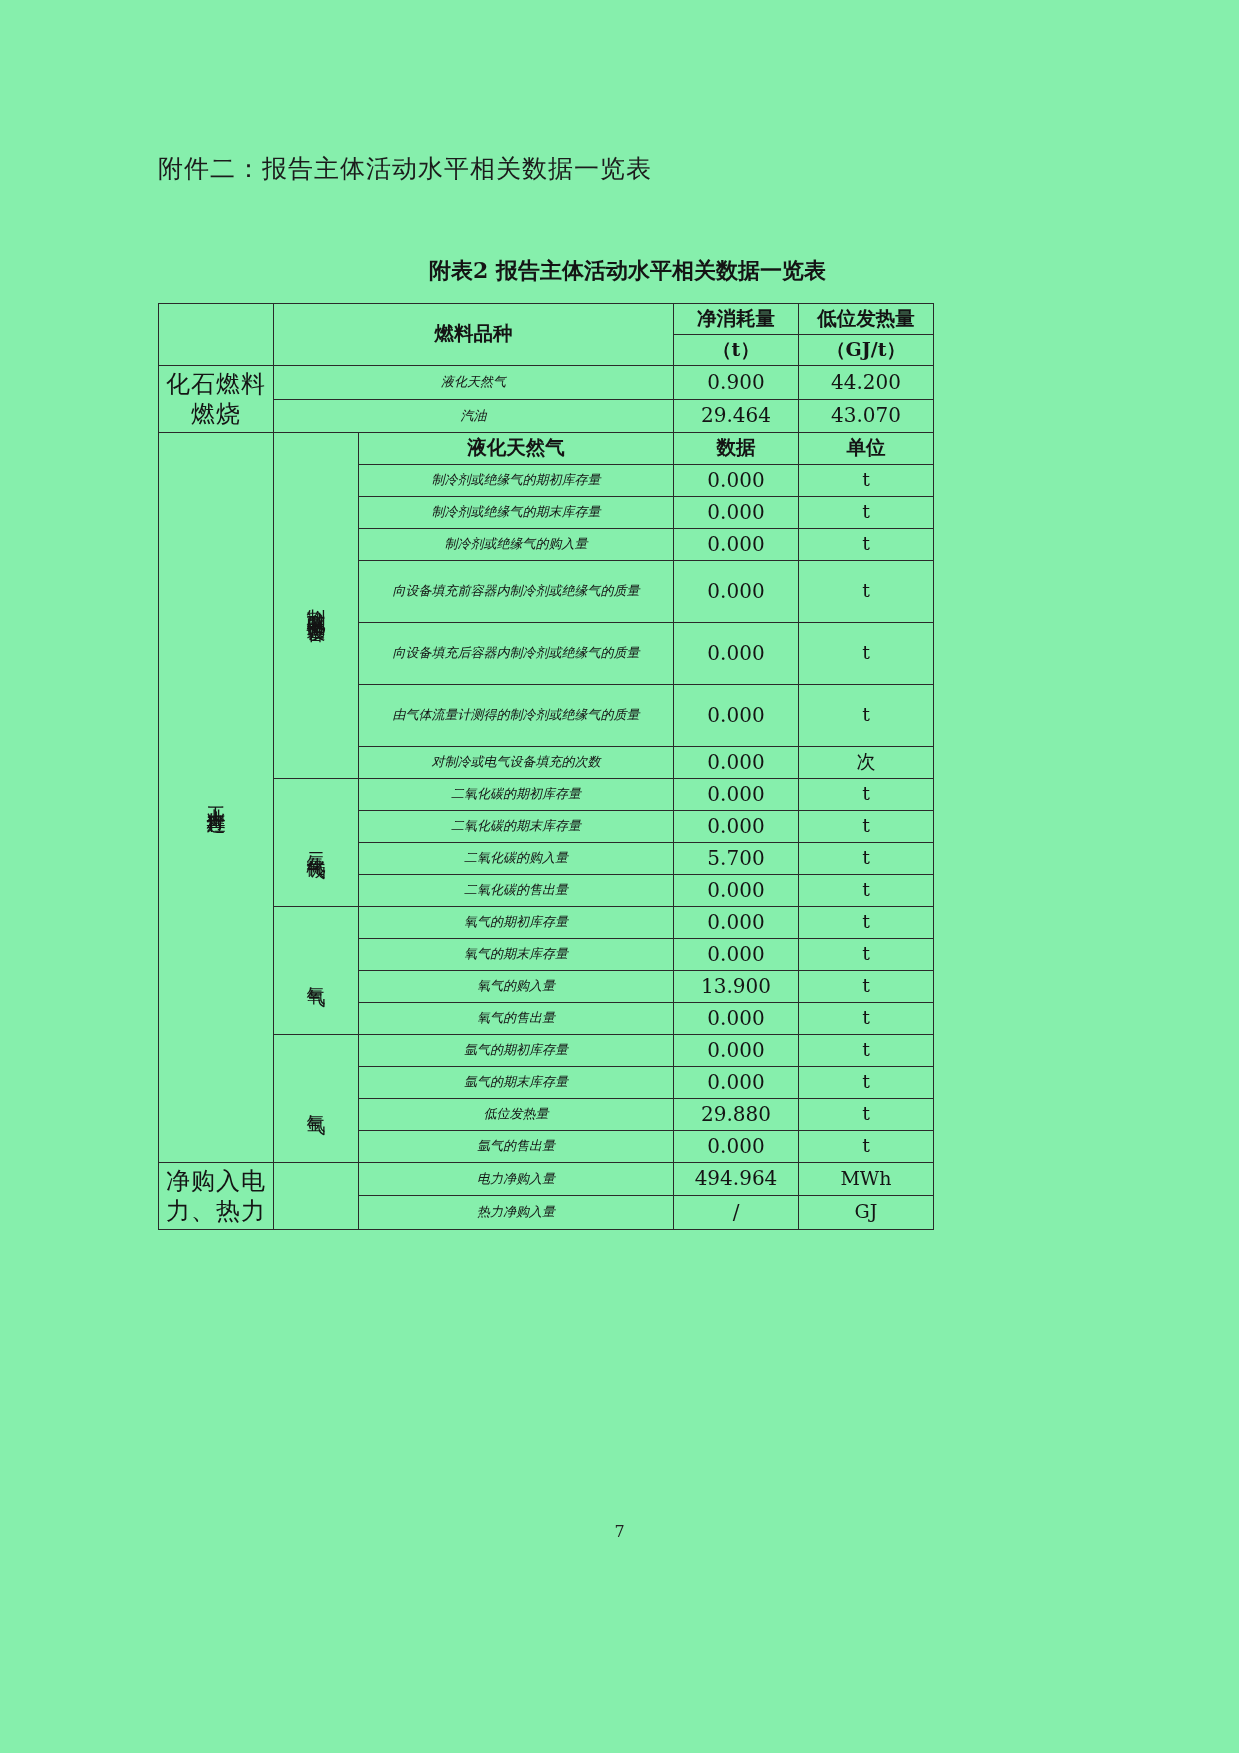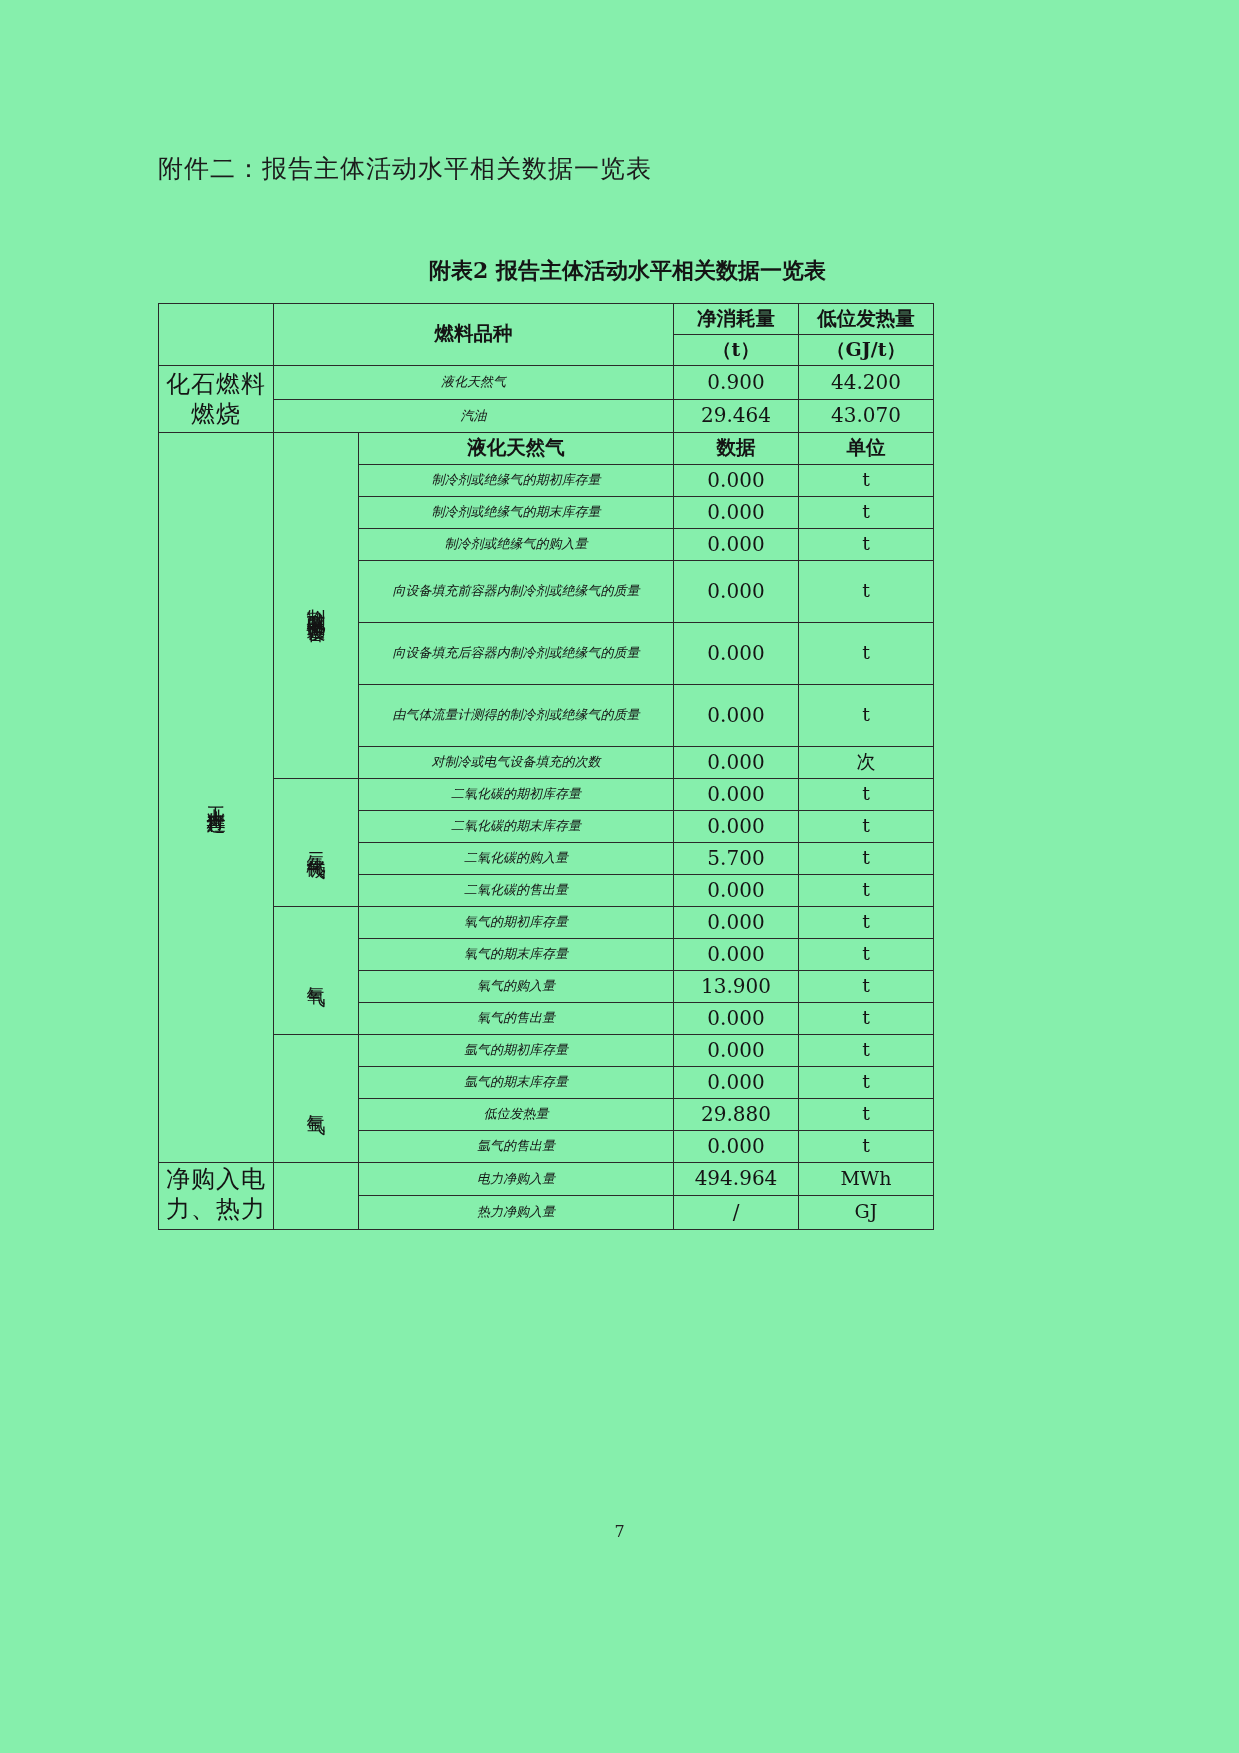--- a/index.html
+++ b/index.html
@@ -250,21 +250,21 @@
         <td class="num">29.880</td>
         <td class="unit">t</td>
       </tr>
       <tr>
         <td class="param">氩气的售出量</td>
         <td class="num">0.000</td>
         <td class="unit">t</td>
       </tr>
 
       <tr>
-        <td rowspan="2" class="cat" style="word-break: break-all; font-family: Liberation Mono, monospace;">净购入电力、热力</td>
+        <td rowspan="2" class="cat" style="word-break: break-all;">净购入电力、热力</td>
         <td rowspan="2"></td>
         <td class="param">电力净购入量</td>
         <td class="num">494.964</td>
         <td class="unit">MWh</td>
       </tr>
       <tr>
         <td class="param">热力净购入量</td>
         <td class="num">/</td>
         <td class="unit">GJ</td>
       </tr>

